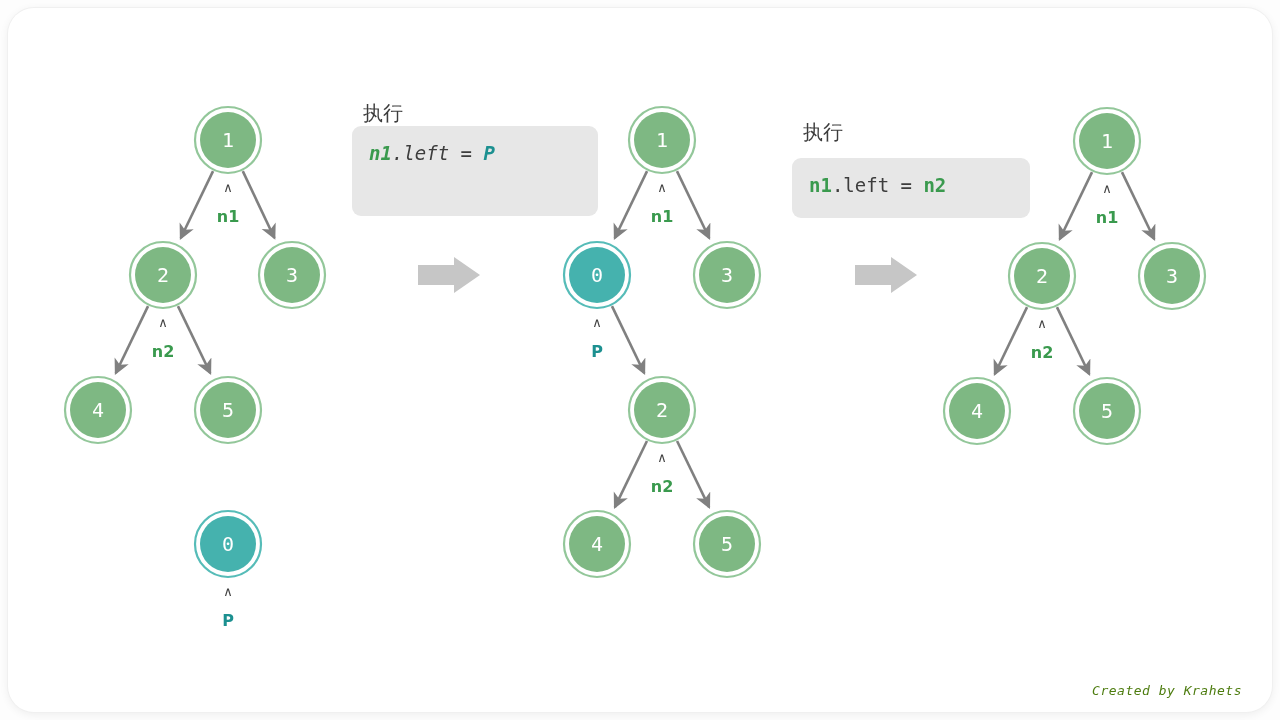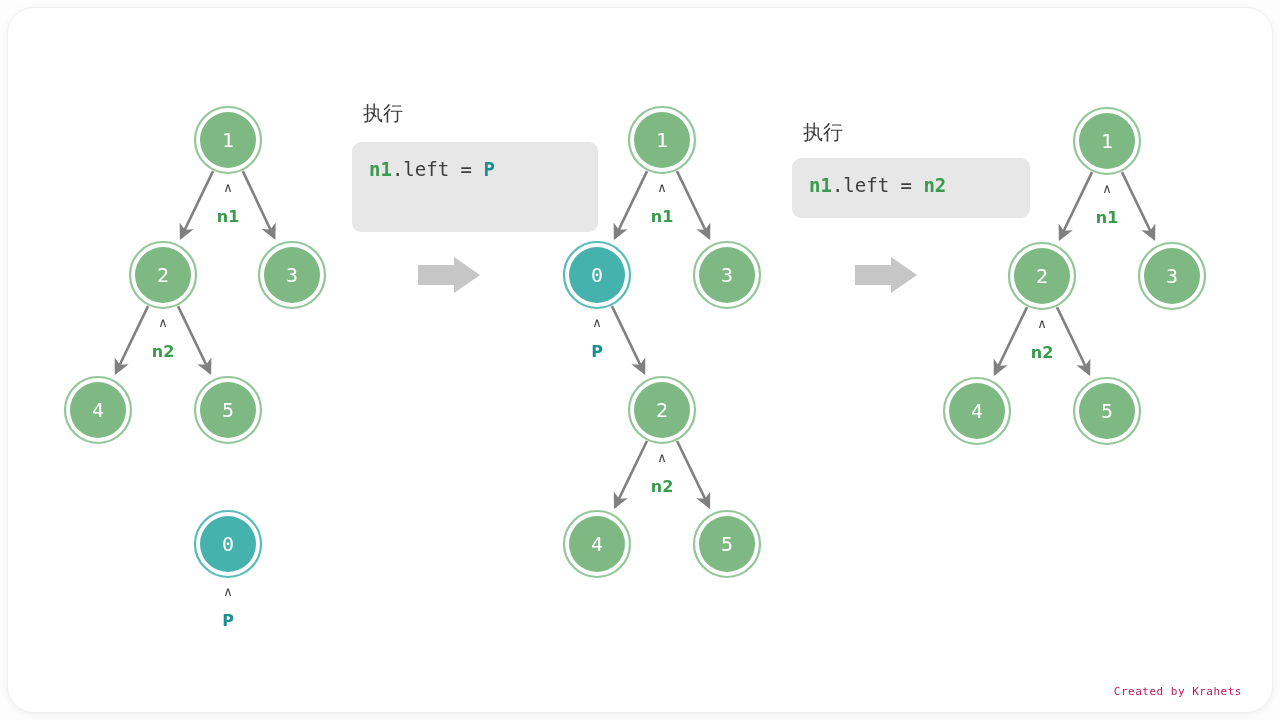--- a/index.html
+++ b/index.html
@@ -57,23 +57,24 @@
     color: #3a3a3a;
   }
   .code-box .tok-plain { color: #3d3d3d; font-weight: normal; }
   .tok-n { color: #3a9a4e; font-weight: bold; }
   .tok-p { color: #1c9090; font-weight: bold; }
   .footer-credit {
     position: absolute;
     right: 38px;
     bottom: 22px;
     font-family: "DejaVu Sans Mono", monospace;
-    font-size: 11px;
-    color: #be185d;
+    font-size: 13px;
+    color: #4d7c0f;
     letter-spacing: 0.5px;
+    font-style: italic;
   }
   .node-label {
     font-family: "DejaVu Sans Mono", monospace;
     font-size: 20px;
     fill: #ffffff;
   }
   .ptr-label {
     font-family: "DejaVu Sans", sans-serif;
     font-size: 16px;
     font-weight: bold;
@@ -214,19 +215,19 @@
           <text x="1107" y="418" text-anchor="middle" class="node-label">5</text>
         </g>
       </g>
     <g id="bigarrows-group">
         <path d="M418,265 L454,265 L454,257 L480,275 L454,293 L454,285 L418,285 Z" fill="#c6c6c6"></path>
         <path d="M855,265 L891,265 L891,257 L917,275 L891,293 L891,285 L855,285 Z" fill="#c6c6c6"></path>
       </g>
   </svg>
 
   <div class="panel-heading" id="heading-1" style="left: 363px; top: 100px;">执行</div>
-  <div class="code-box" id="code-1" style="left: 352px; top: 142px; width: 213px; height: 66px;"><div><span class="tok-n">n1</span><span class="tok-plain">.left = </span><span class="tok-p">P</span></div></div>
+  <div class="code-box" id="code-1" style="left: 352px; top: 126px; width: 213px; height: 66px; font-style: italic;"><div><span class="tok-n">n1</span><span class="tok-plain">.left = </span><span class="tok-p">P</span></div></div>
 
   <div class="panel-heading" id="heading-2" style="left: 803px; top: 119px;">执行</div>
   <div class="code-box" id="code-2" style="left: 792px; top: 158px; width: 205px; height: 36px;"><div><span class="tok-n">n1</span><span class="tok-plain">.left = </span><span class="tok-n">n2</span></div></div>
 
   <div class="footer-credit">Created by Krahets</div>
 </div>
 
 </body></html>

